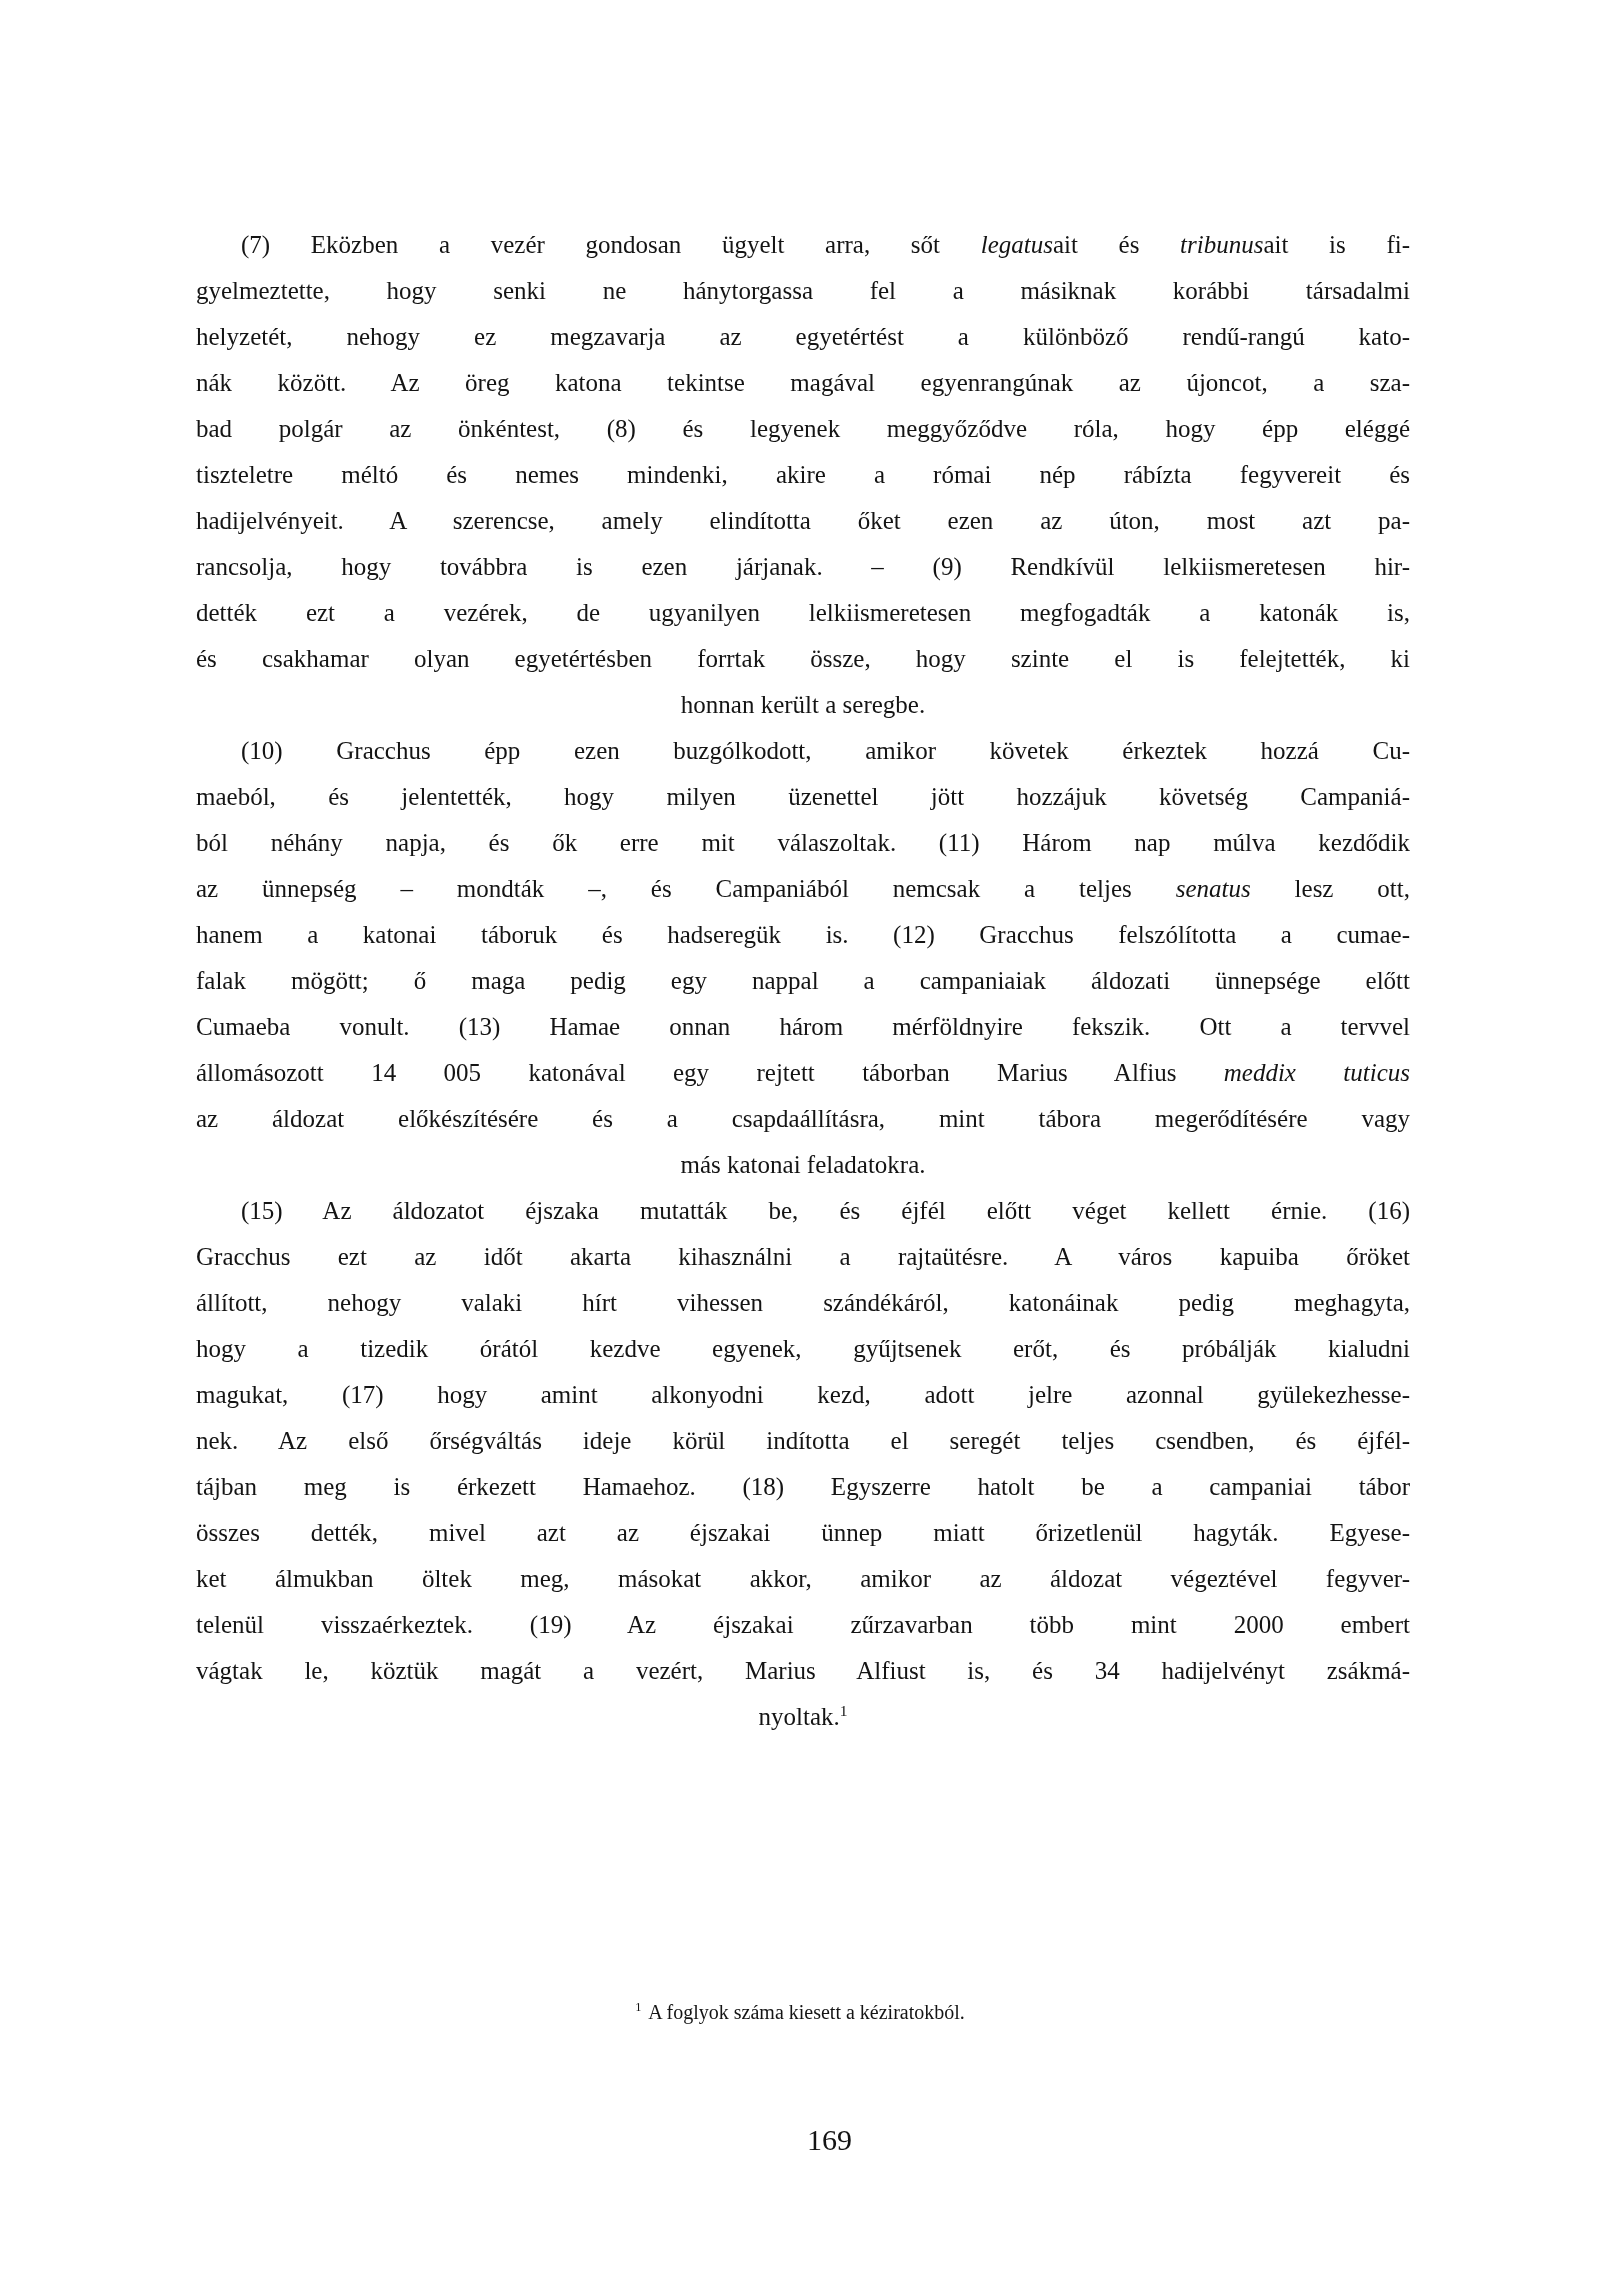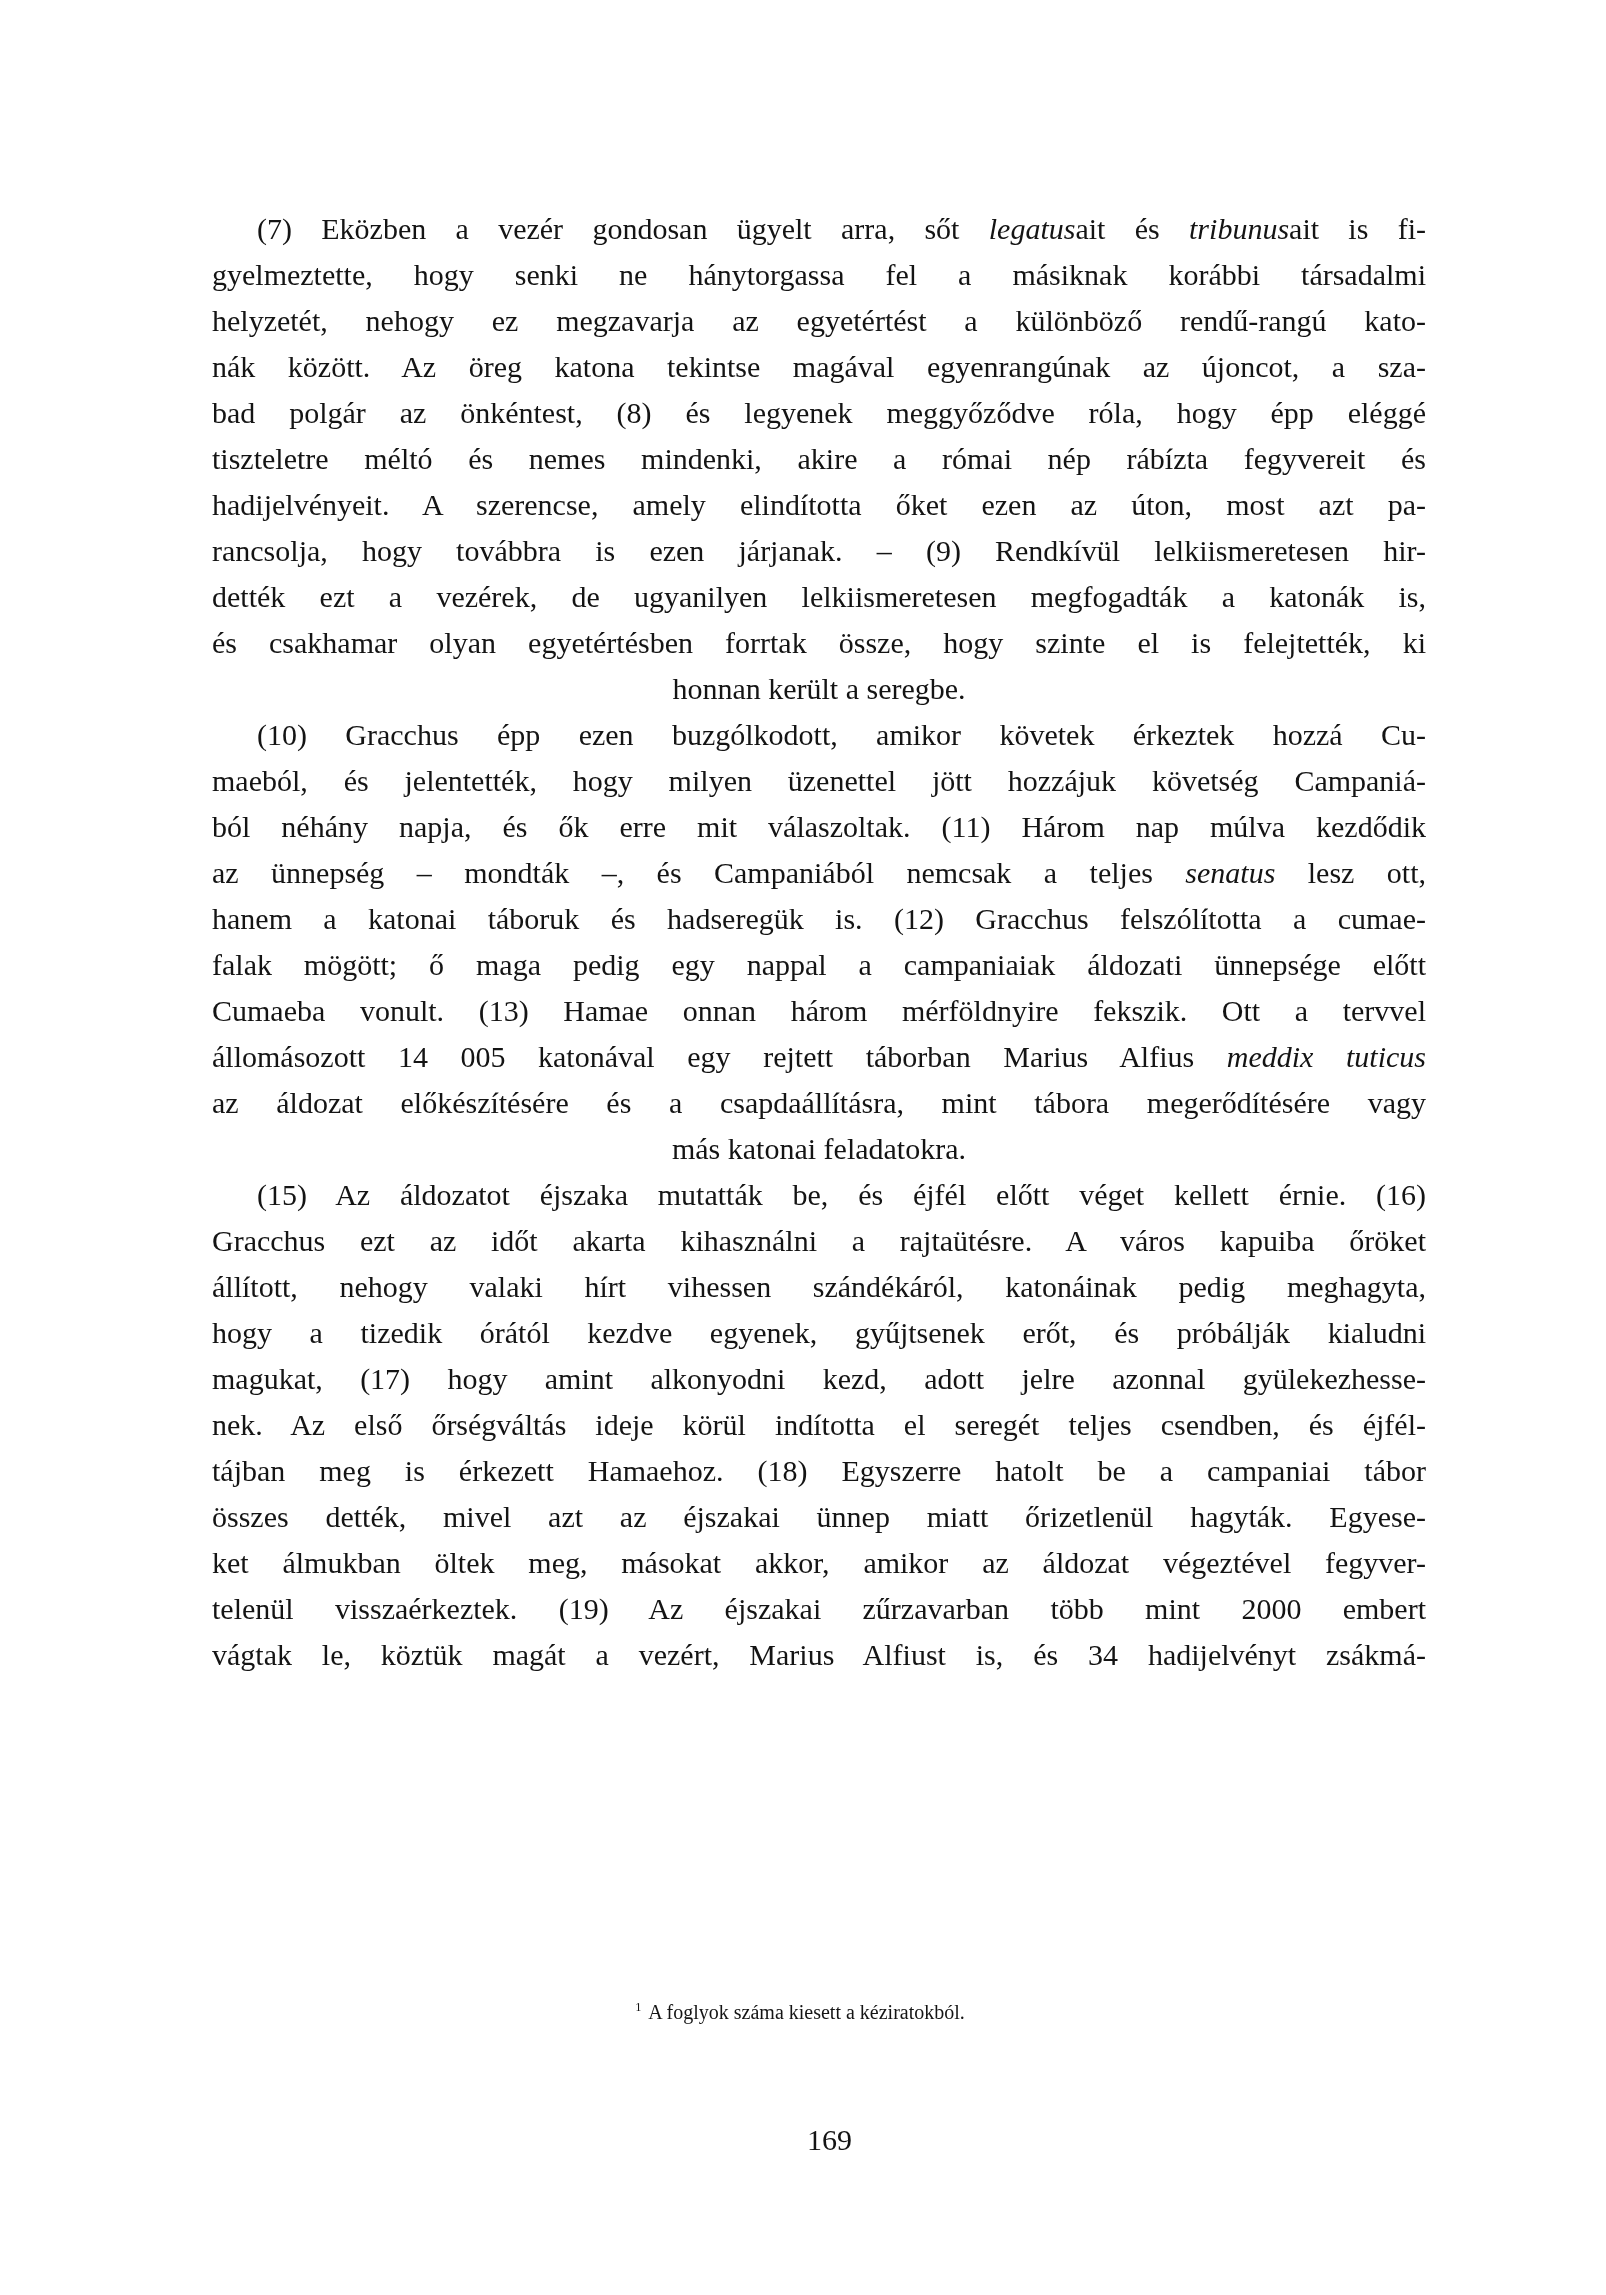--- a/index.html
+++ b/index.html
@@ -15,24 +15,23 @@
     color: #141414;
   }
   .page {
     position: absolute;
     inset: 0;
     background: #ffffff;
   }
   .text-block {
     position: absolute;
     left: 196px;
-    top: 206px;
+    top: 222px;
     width: 1214px;
-    font-size: 30px;
-    margin-left: 16px;
+    font-size: 25px;
   }
   .para {
     margin: 0;
     padding: 0;
   }
   .line {
     line-height: 46px;
     height: 46px;
     white-space: normal;
     overflow: visible;
@@ -114,20 +113,21 @@
         <div class="line just"><span>Gracchus ezt az időt akarta kihasználni a rajtaütésre. A város kapuiba őröket</span></div>
         <div class="line just"><span>állított, nehogy valaki hírt vihessen szándékáról, katonáinak pedig meghagyta,</span></div>
         <div class="line just"><span>hogy a tizedik órától kezdve egyenek, gyűjtsenek erőt, és próbálják kialudni</span></div>
         <div class="line just"><span>magukat, (17) hogy amint alkonyodni kezd, adott jelre azonnal gyülekezhesse-</span></div>
         <div class="line just"><span>nek. Az első őrségváltás ideje körül indította el seregét teljes csendben, és éjfél-</span></div>
         <div class="line just"><span>tájban meg is érkezett Hamaehoz. (18) Egyszerre hatolt be a campaniai tábor</span></div>
         <div class="line just"><span>összes dették, mivel azt az éjszakai ünnep miatt őrizetlenül hagyták. Egyese-</span></div>
         <div class="line just"><span>ket álmukban öltek meg, másokat akkor, amikor az áldozat végeztével fegyver-</span></div>
         <div class="line just"><span>telenül visszaérkeztek. (19) Az éjszakai zűrzavarban több mint 2000 embert</span></div>
         <div class="line just"><span>vágtak le, köztük magát a vezért, Marius Alfiust is, és 34 hadijelvényt zsákmá-</span></div>
+        <div class="line last"><span>nyoltak.</span><sup>1</sup></div>
       </div>
     </main>
 
   <div class="footnote"><sup>1</sup><span>A foglyok száma kiesett a kéziratokból.</span></div>
 
   <div class="page-number">169</div>
 
 </div>
 
 

